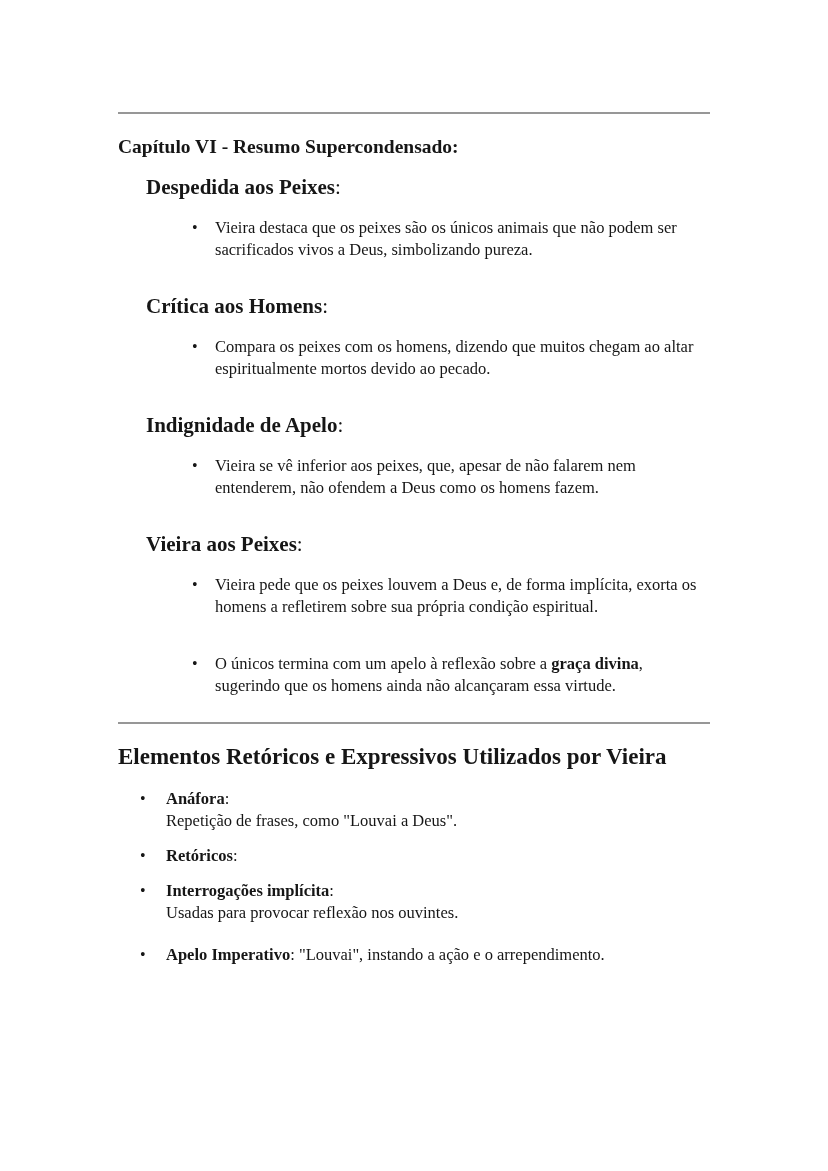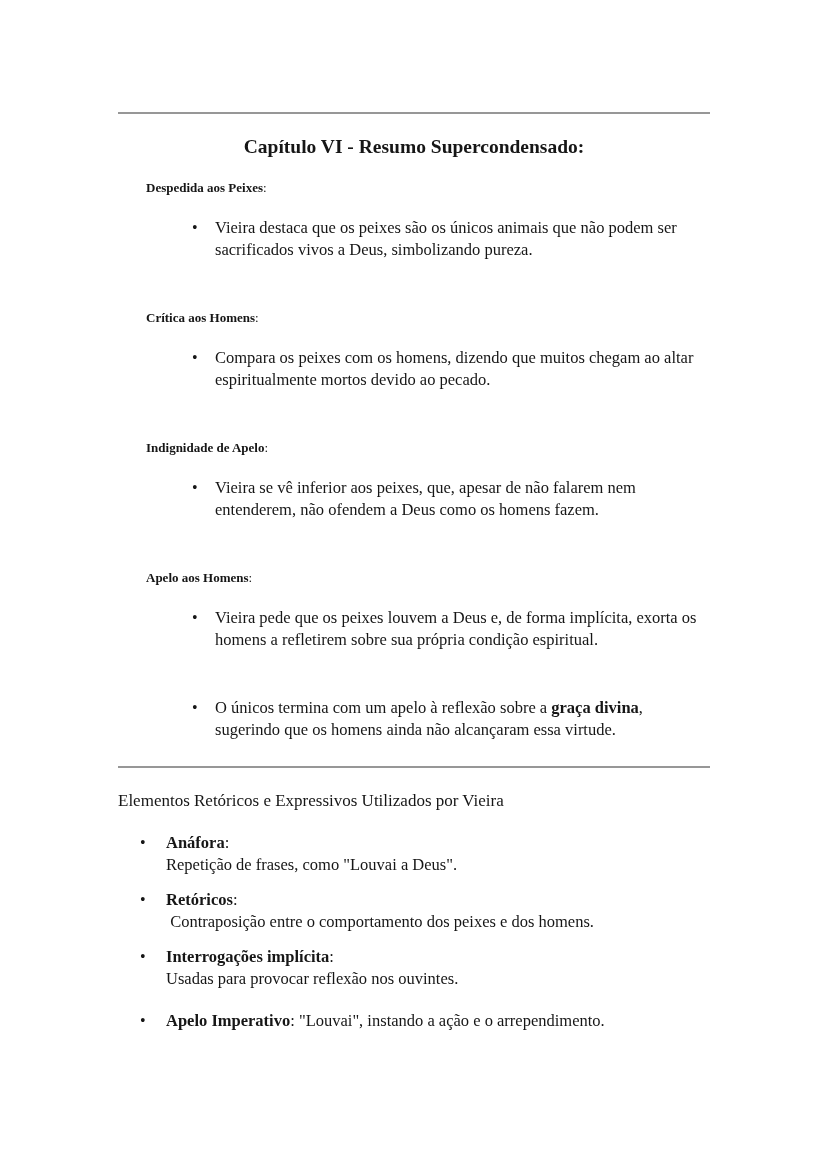--- a/index.html
+++ b/index.html
@@ -28,34 +28,33 @@
     border: none;
   }
   .rule-top { margin-top: 112px; }
   .rule-mid { margin-top: 26px; }
 
   .doc-title {
     margin: 22px 0 0 0;
     font-size: 19.5px;
     line-height: 22px;
     font-weight: bold;
-    text-align: center;
   }
   .doc-title-2 {
     margin: 22px 0 0 0;
-    font-size: 17px;
+    font-size: 23px;
     line-height: 22px;
-    font-weight: normal;
+    font-weight: bold;
   }
 
-  .s1-entry { margin-top: 47px; }
+  .s1-entry { margin-top: 36px; }
   .s1-entry.first { margin-top: 19px; }
   .s1-heading {
     margin: 0 0 0 28px;
-    font-size: 13px;
+    font-size: 21px;
     line-height: 21px;
     font-weight: bold;
   }
   .s1-heading .colon { font-weight: normal; }
   .s1-bullet {
     position: relative;
     margin: 19px 0 0 97px;
     width: 497px;
     font-size: 16.5px;
     line-height: 21.5px;
@@ -111,21 +110,21 @@
 
     <div class="s1-entry">
       <div class="s1-heading"><span>Indignidade de Apelo</span><span class="colon">:</span></div>
       <div class="s1-bullet">
         <span class="dot">•</span>
         <span>Vieira se vê inferior aos peixes, que, apesar de não falarem nem entenderem, não ofendem a Deus como os homens fazem.</span>
       </div>
     </div>
 
     <div class="s1-entry">
-      <div class="s1-heading"><span>Apelo aos Homens</span><span class="colon">:</span></div>
+      <div class="s1-heading"><span>Vieira aos Peixes</span><span class="colon">:</span></div>
       <div class="s1-bullet">
         <span class="dot">•</span>
         <span>Vieira pede que os peixes louvem a Deus e, de forma implícita, exorta os homens a refletirem sobre sua própria condição espiritual.</span>
       </div>
     </div>
 
     <div class="s1-entry">
       <div class="s1-bullet">
         <span class="dot">•</span>
         <span>O únicos termina com um apelo à reflexão sobre a </span><span class="bold-inline">graça divina</span><span>, sugerindo que os homens ainda não alcançaram essa virtude.</span>
@@ -140,21 +139,20 @@
 
       <div class="s2-item">
         <span class="dot">•</span>
         <span class="term">Anáfora</span><span class="sep">:</span>
         <div class="s2-desc">Repetição de frases, como "Louvai a Deus".</div>
       </div>
 
       <div class="s2-item">
         <span class="dot">•</span>
         <span class="term">Retóricos</span><span class="sep">:</span>
-        <div class="s2-desc"> Contraposição entre o comportamento dos peixes e dos homens.</div>
       </div>
 
       <div class="s2-item">
         <span class="dot">•</span>
         <span class="term">Interrogações implícita</span><span class="sep">:</span>
         <div class="s2-desc">Usadas para provocar reflexão nos ouvintes.</div>
       </div>
 
       <div class="s2-item last" style="margin-top:20px;">
         <span class="dot">•</span>

